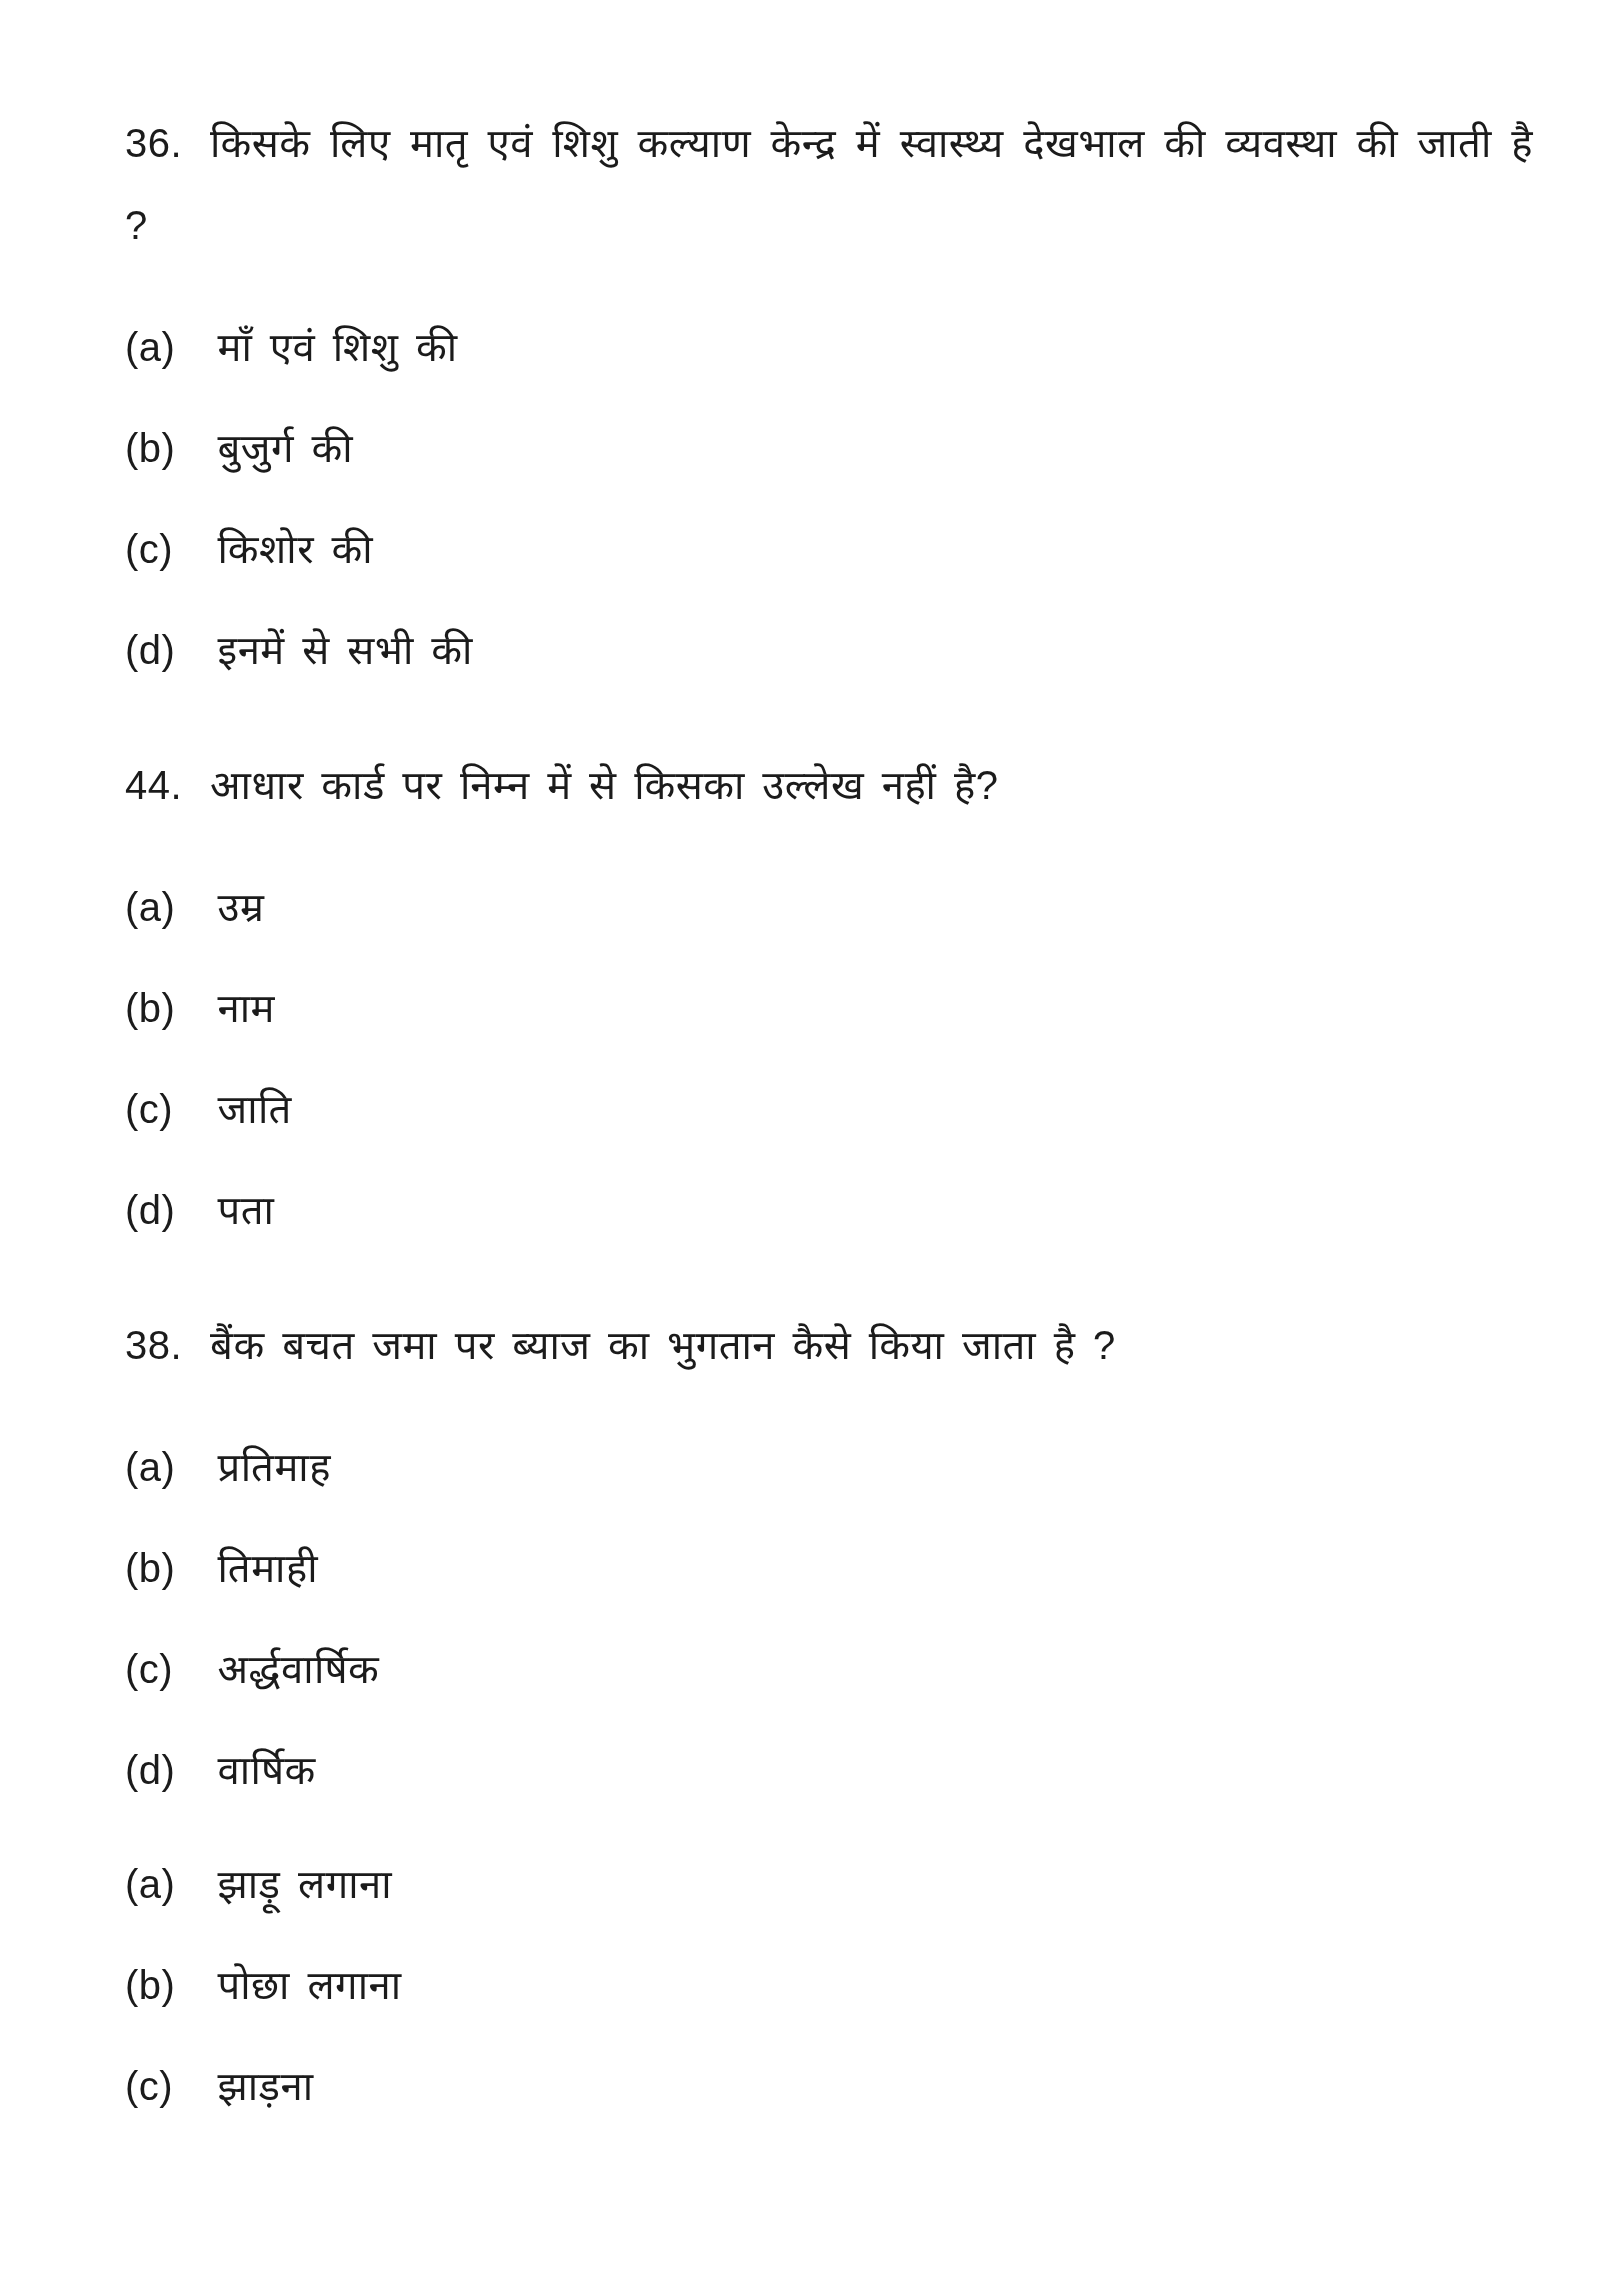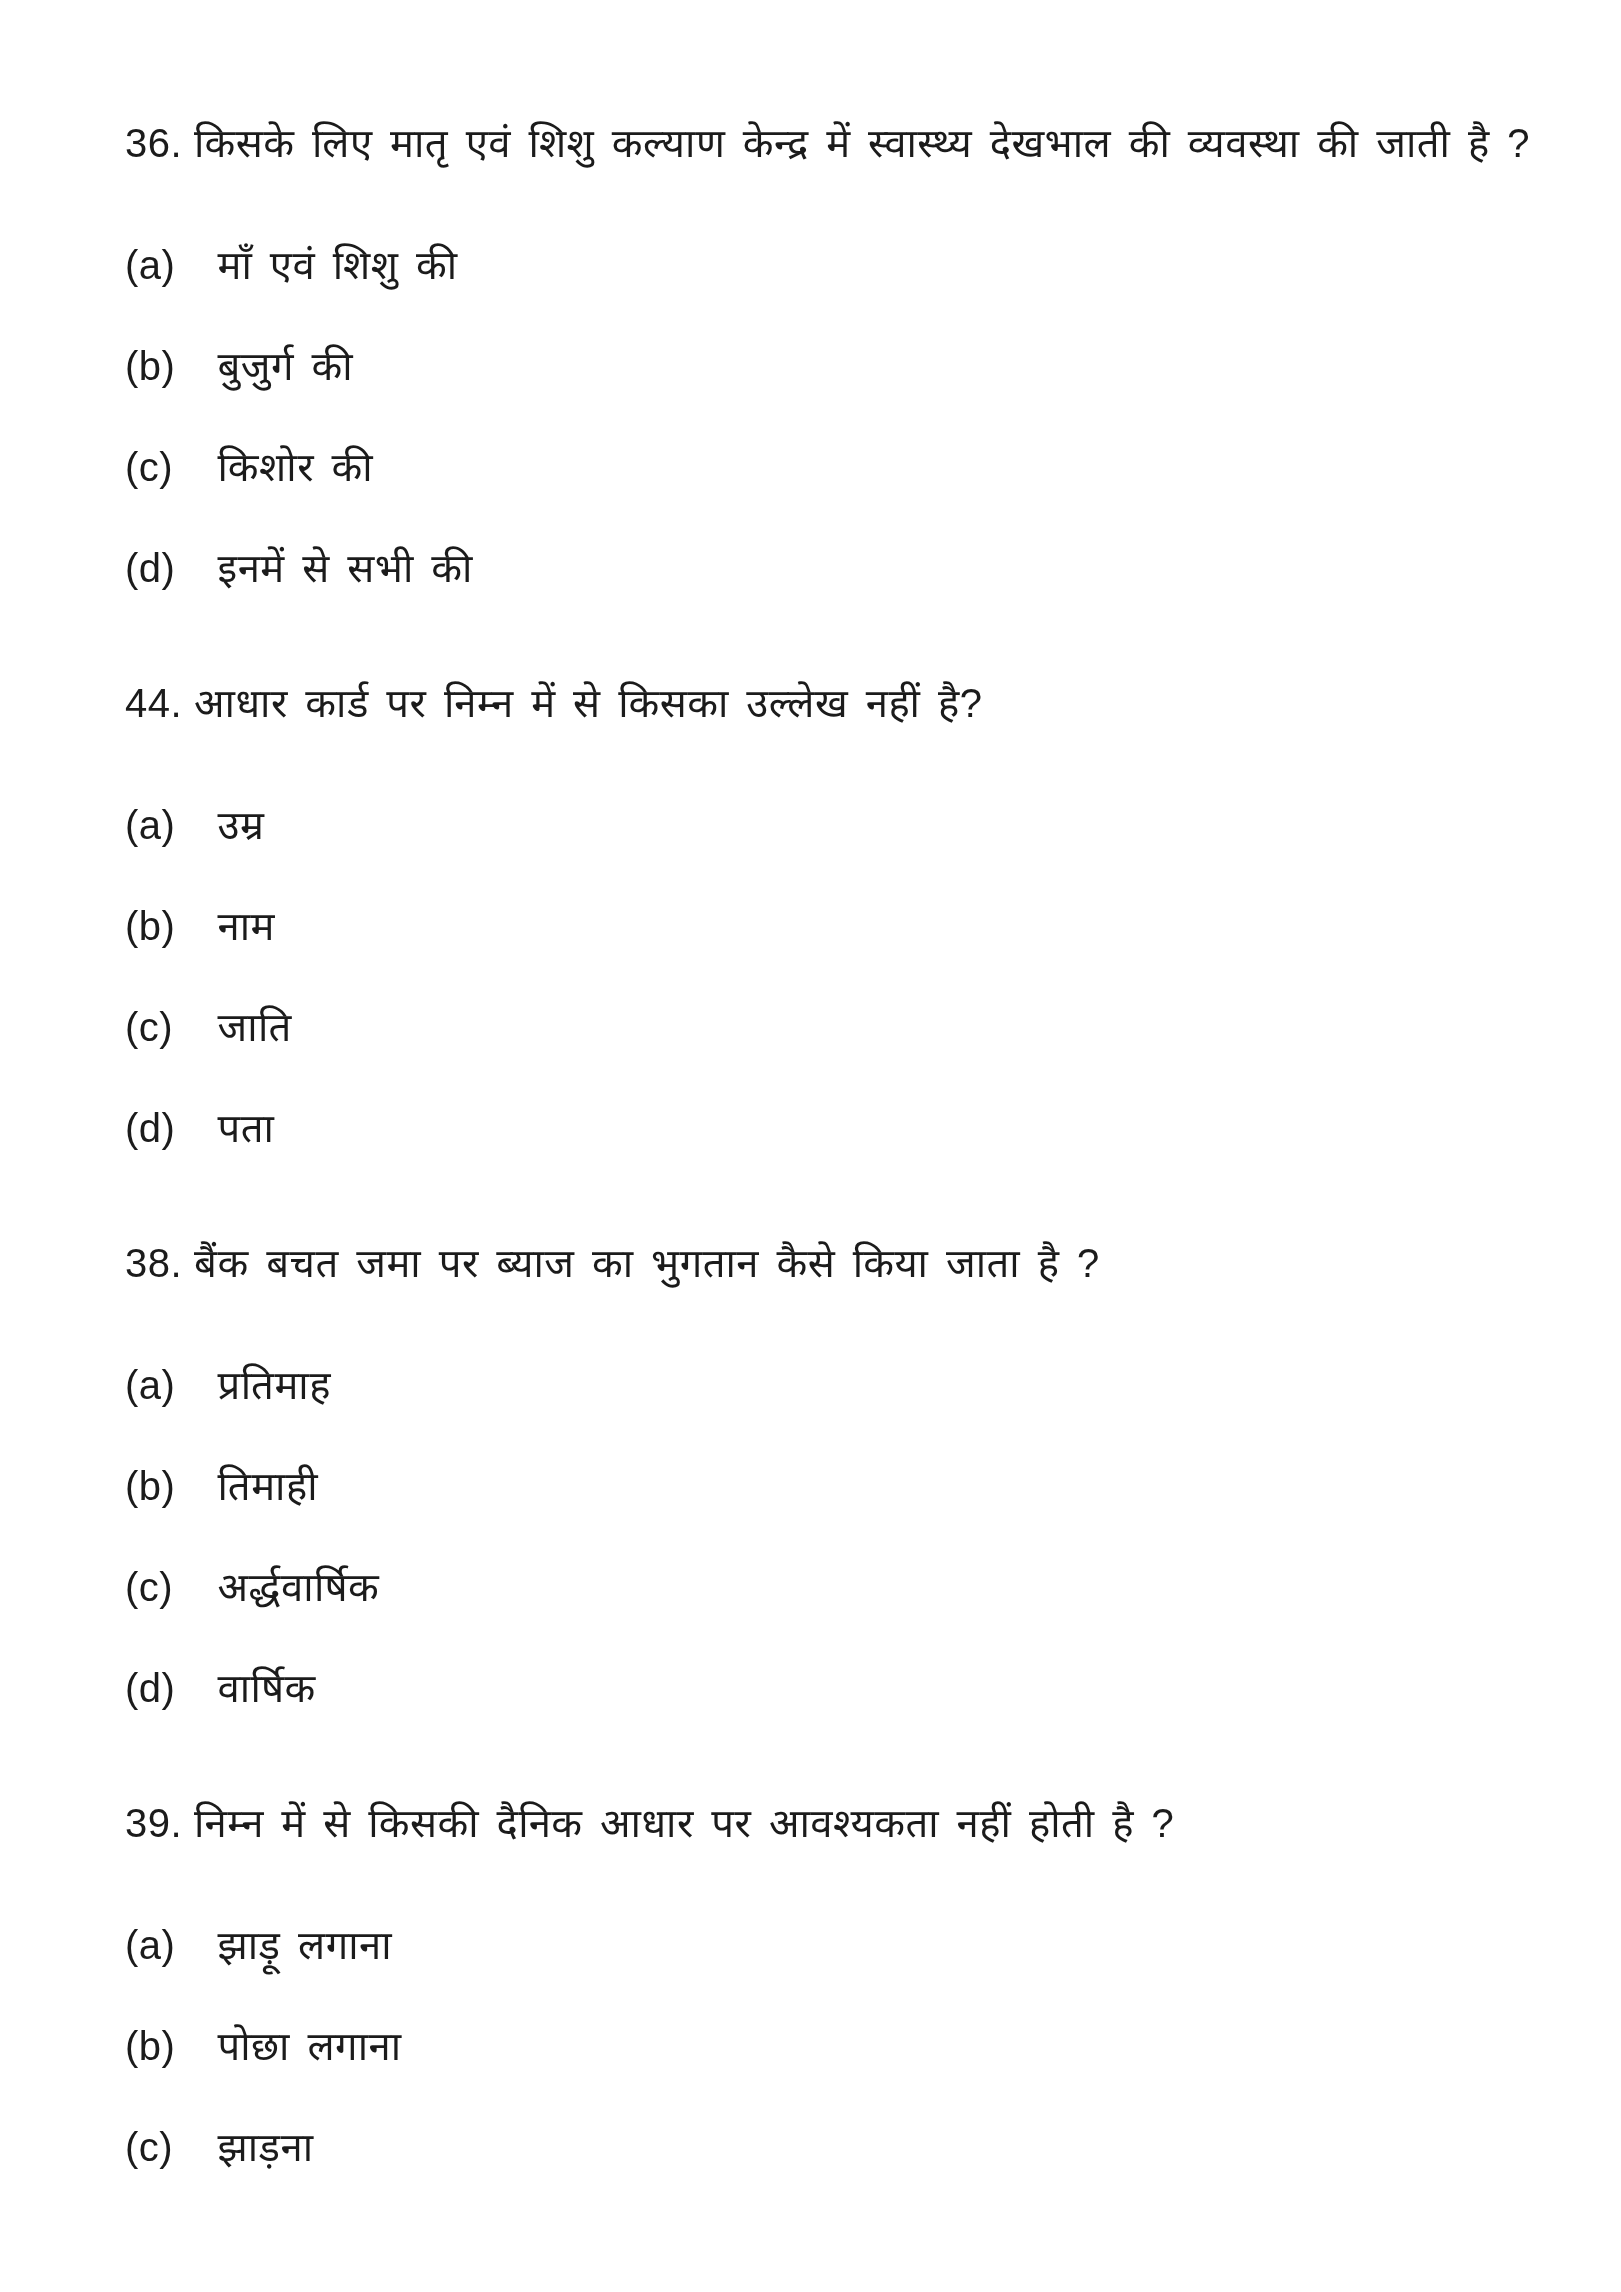--- a/index.html
+++ b/index.html
@@ -29,21 +29,21 @@
   }
   .question-line {
     font-size: 40px;
     line-height: 2.05;
     text-align: justify;
     letter-spacing: 0.5px;
     word-spacing: 5.9px;
     margin: 0 0 9.8px 0;
   }
   .q-num {
-    margin-right: 12px;
+    margin-right: 28px;
   }
   .option-row {
     display: flex;
     align-items: baseline;
     font-size: 40px;
     line-height: 1.0;
     margin-top: 61px;
     letter-spacing: 0.5px;
     word-spacing: 5.9px;
   }
@@ -111,21 +111,20 @@
       <span class="option-label">(c)</span>
       <span class="option-text">अर्द्धवार्षिक</span>
     </div>
     <div class="option-row">
       <span class="option-label">(d)</span>
       <span class="option-text">वार्षिक</span>
     </div>
   </div>
 
   <div class="question-block">
-    <p class="question-line"><span class="q-num">39.</span><span>निम्न में से किसकी दैनिक आधार पर आवश्यकता नहीं होती है  ?</span></p>
     <div class="option-row">
       <span class="option-label">(a)</span>
       <span class="option-text">झाड़ू लगाना</span>
     </div>
     <div class="option-row">
       <span class="option-label">(b)</span>
       <span class="option-text">पोछा लगाना</span>
     </div>
     <div class="option-row">
       <span class="option-label">(c)</span>

